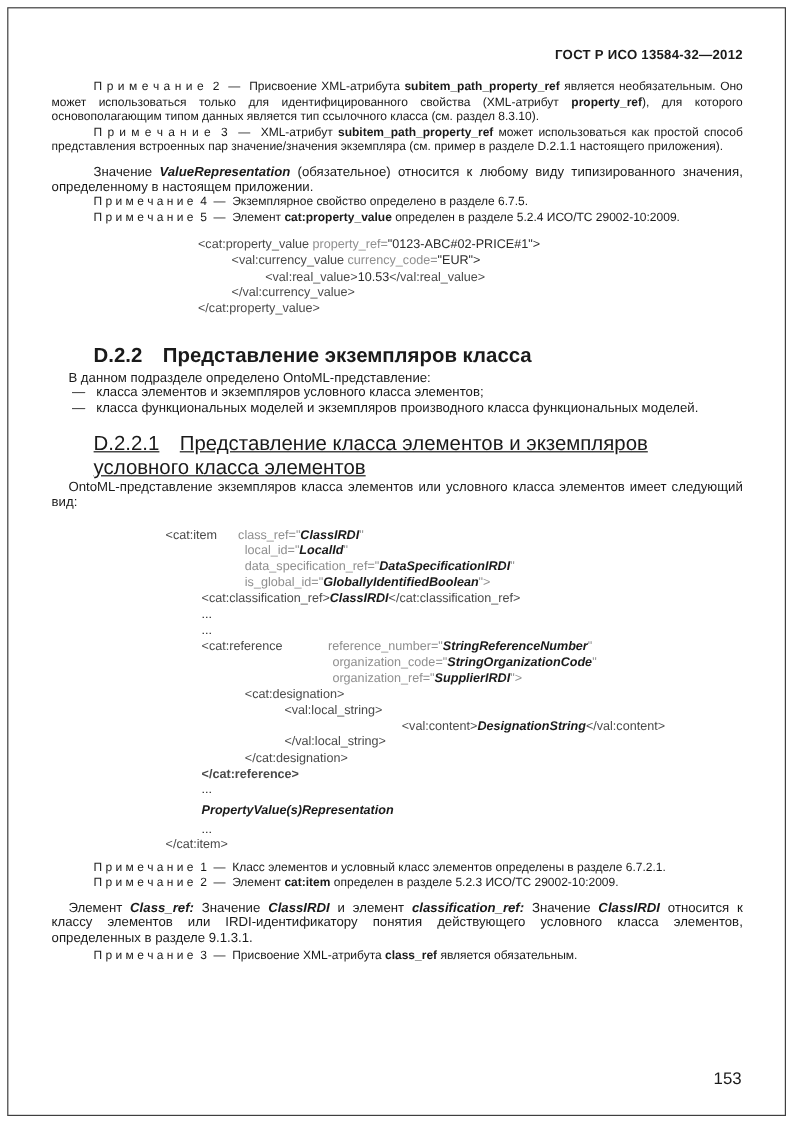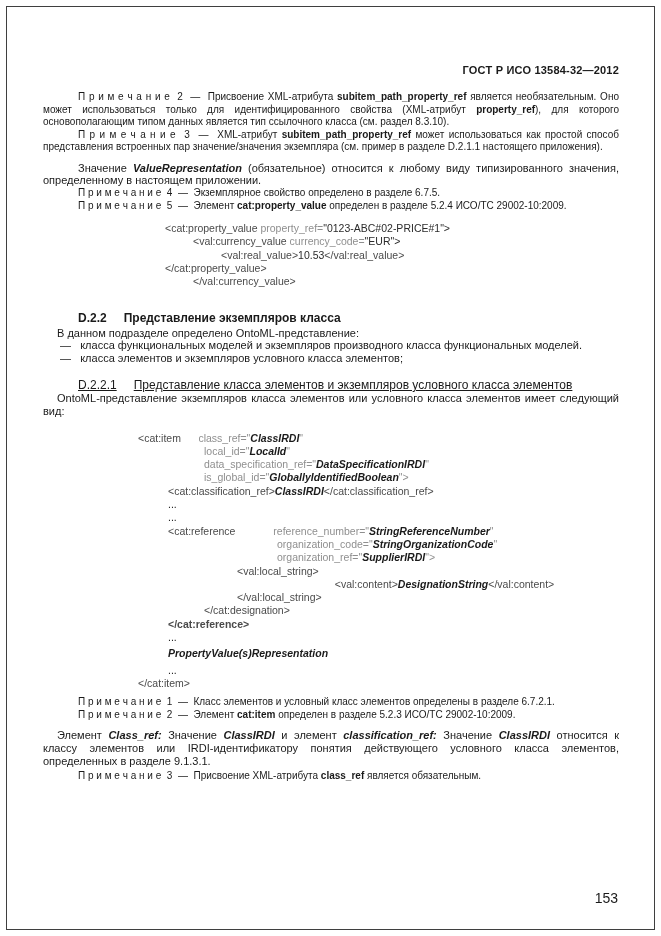--- a/index.html
+++ b/index.html
@@ -4,29 +4,29 @@
 <style>
   * { box-sizing: border-box; }
   html, body { margin: 0; padding: 0; }
   body {
     width: 661px; height: 936px; background: #ffffff;
     font-family: "Liberation Sans", "DejaVu Sans", sans-serif;
     color: #1a1a1a; position: relative;
   }
   .page { position: absolute; inset: 0; background: #fff; overflow: hidden; }
   .frame { position: absolute; inset: 6px; border: 1px solid #3f3f3f; pointer-events: none; }
-  .content { position: absolute; left: 43px; right: 42px; top: 64px; }
+  .content { position: absolute; left: 43px; right: 42px; top: 40px; }
   .doc-header { font-size: 11px; font-weight: bold; text-align: right; margin: 0 0 15px 0; letter-spacing: 0.2px; }
   p { margin: 0; }
   .note { font-size: 10px; line-height: 12.5px; text-align: justify; text-indent: 35px; }
   .body-para { font-size: 11px; line-height: 12.8px; text-align: justify; text-indent: 35px; }
   .indent-sm { text-indent: 14px; }
   .list-item { text-indent: 17px; }
   .example { font-size: 10px; line-height: 12.5px; }
-  .heading { font-size: 12px; font-weight: bold; margin: 0; padding-left: 35px; }
+  .heading { font-size: 17px; font-weight: bold; margin: 0; padding-left: 35px; }
   .heading.plain { font-weight: normal; }
   .h-num { margin-right: 17px; }
   .code-block { font-size: 10.5px; line-height: 13.3px; }
   .code-line { white-space: pre; }
   .gapped { margin: 3px 0; }
   .s-n {}
   .s-b { font-weight: bold; }
   .s-bi { font-weight: bold; font-style: italic; }
   .s-g { color: #8f8f8f; }
   .s-t { color: #4a4a4a; }
@@ -49,47 +49,48 @@
     <p class="note"><span class="s-n">П р и м е ч а н и е&nbsp; 3&nbsp; —&nbsp; XML-атрибут </span><span class="s-b">subitem_path_property_ref</span><span class="s-n"> может использоваться как простой способ представления встроенных пар значение/значения экземпляра (см. пример в разделе D.2.1.1 настоящего приложения).</span></p>
 
     <p class="body-para mt8"><span class="s-n">Значение </span><span class="s-bi">ValueRepresentation</span><span class="s-n"> (обязательное) относится к любому виду типизированного значения, определенному в настоящем приложении.</span></p>
     <p class="note"><span class="s-n">П р и м е ч а н и е&nbsp; 4&nbsp; —&nbsp; Экземплярное свойство определено в разделе 6.7.5.</span></p>
     <p class="note"><span class="s-n">П р и м е ч а н и е&nbsp; 5&nbsp; —&nbsp; Элемент </span><span class="s-b">cat:property_value</span><span class="s-n"> определен в разделе 5.2.4 ИСО/ТС 29002-10:2009.</span></p>
 
     <div class="code-block mt10">
         <div class="code-line" style="padding-left: 122px;"><span class="s-t">&lt;cat:property_value </span><span class="s-g">property_ref=</span><span class="s-v">"0123-ABC#02-PRICE#1"&gt;</span></div>
         <div class="code-line" style="padding-left: 150px;"><span class="s-t">&lt;val:currency_value </span><span class="s-g">currency_code=</span><span class="s-v">"EUR"&gt;</span></div>
         <div class="code-line" style="padding-left: 178px;"><span class="s-t">&lt;val:real_value&gt;</span><span class="s-v">10.53</span><span class="s-t">&lt;/val:real_value&gt;</span></div>
+        <div class="code-line" style="padding-left: 150px;"><span class="s-t">&lt;/val:currency_value&gt;</span></div>
         <div class="code-line" style="padding-left: 122px;"><span class="s-t">&lt;/cat:property_value&gt;</span></div>
-        <div class="code-line" style="padding-left: 150px;"><span class="s-t">&lt;/val:currency_value&gt;</span></div>
       </div>
 
     <h3 class="heading mt22">
       <span class="h-num">D.2.2</span><span class="h-title">Представление экземпляров класса</span>
     </h3>
     <p class="body-para indent-sm mt2"><span class="s-n">В данном подразделе определено OntoML-представление:</span></p>
+    <p class="body-para list-item"><span class="s-n">—&nbsp;&nbsp; класса элементов и экземпляров условного класса элементов;</span></p>
     <p class="body-para list-item"><span class="s-n">—&nbsp;&nbsp; класса функциональных моделей и экземпляров производного класса функциональных моделей.</span></p>
-    <p class="body-para list-item"><span class="s-n">—&nbsp;&nbsp; класса элементов и экземпляров условного класса элементов;</span></p>
 
     <h4 class="heading plain mt13">
       <span class="h-num">D.2.2.1</span><span class="h-title">Представление класса элементов и экземпляров условного класса элементов</span>
     </h4>
     <p class="body-para indent-sm"><span class="s-n">OntoML-представление экземпляров класса элементов или условного класса элементов имеет следующий вид:</span></p>
 
     <div class="code-block mt14 mb6">
         <div class="code-line" style="padding-left: 95px;"><span class="s-t">&lt;cat:item</span><span class="s-n">      </span><span class="s-g">class_ref="</span><span class="s-bi">ClassIRDI</span><span class="s-g">"</span></div>
         <div class="code-line" style="padding-left: 161px;"><span class="s-g">local_id="</span><span class="s-bi">LocalId</span><span class="s-g">"</span></div>
         <div class="code-line" style="padding-left: 161px;"><span class="s-g">data_specification_ref="</span><span class="s-bi">DataSpecificationIRDI</span><span class="s-g">"</span></div>
         <div class="code-line" style="padding-left: 161px;"><span class="s-g">is_global_id="</span><span class="s-bi">GloballyIdentifiedBoolean</span><span class="s-g">"&gt;</span></div>
         <div class="code-line" style="padding-left: 125px;"><span class="s-t">&lt;cat:classification_ref&gt;</span><span class="s-bi">ClassIRDI</span><span class="s-t">&lt;/cat:classification_ref&gt;</span></div>
         <div class="code-line" style="padding-left: 125px;"><span class="s-n">...</span></div>
         <div class="code-line" style="padding-left: 125px;"><span class="s-n">...</span></div>
         <div class="code-line" style="padding-left: 125px;"><span class="s-t">&lt;cat:reference</span><span class="s-n">             </span><span class="s-g">reference_number="</span><span class="s-bi">StringReferenceNumber</span><span class="s-g">"</span></div>
         <div class="code-line" style="padding-left: 234px;"><span class="s-g">organization_code="</span><span class="s-bi">StringOrganizationCode</span><span class="s-g">"</span></div>
         <div class="code-line" style="padding-left: 234px;"><span class="s-g">organization_ref="</span><span class="s-bi">SupplierIRDI</span><span class="s-g">"&gt;</span></div>
+        <div class="code-line" style="padding-left: 161px;"><span class="s-t">&lt;cat:designation&gt;</span></div>
         <div class="code-line" style="padding-left: 194px;"><span class="s-t">&lt;val:local_string&gt;</span></div>
         <div class="code-line" style="padding-left: 227px; text-align: center;"><span class="s-t">&lt;val:content&gt;</span><span class="s-bi">DesignationString</span><span class="s-t">&lt;/val:content&gt;</span></div>
         <div class="code-line" style="padding-left: 194px;"><span class="s-t">&lt;/val:local_string&gt;</span></div>
         <div class="code-line" style="padding-left: 161px;"><span class="s-t">&lt;/cat:designation&gt;</span></div>
         <div class="code-line" style="padding-left: 125px; font-weight: bold;"><span class="s-t">&lt;/cat:reference&gt;</span></div>
         <div class="code-line" style="padding-left: 125px;"><span class="s-n">...</span></div>
         <div class="code-line gapped" style="padding-left: 125px;"><span class="s-bi">PropertyValue(s)Representation</span></div>
         <div class="code-line" style="padding-left: 125px;"><span class="s-n">...</span></div>
         <div class="code-line" style="padding-left: 95px;"><span class="s-t">&lt;/cat:item&gt;</span></div>
       </div>

